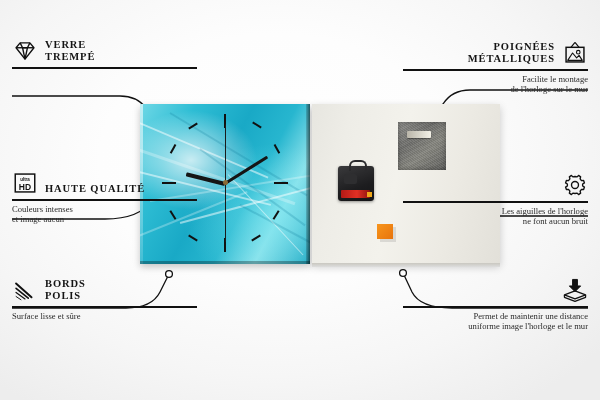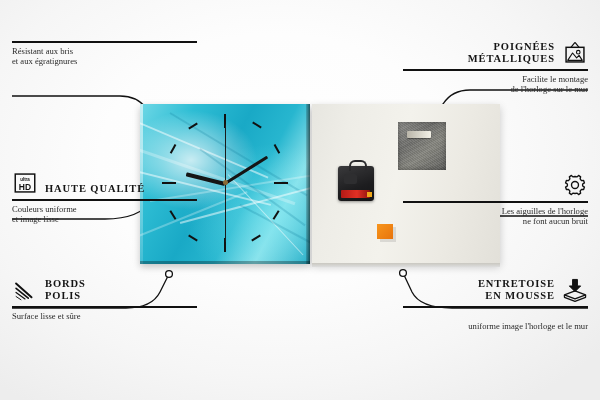--- a/index.html
+++ b/index.html
@@ -167,42 +167,55 @@
         <div id="mech-dial"></div>
         <div id="battery"></div>
         <div id="battery-plus"></div>
       </div>
       <div id="foam-spacer"></div>
       <div class="edge-b"></div>
     </div>
   </div>
 
   <div class="callout left" id="co-0" style="left:12px;top:38px;">
-    <div class="rule"></div>
-    <div class="desc">
-      <span>Résistant aux bris</span><br><span>et aux égratignures</span>
-    </div>
+    <div class="row">
+      <svg class="icon" viewBox="0 0 32 32">
+        <g fill="none" stroke="#111" stroke-width="1.7" stroke-linejoin="round">
+          <path d="M5 12 L10 6 L22 6 L27 12 L16 26 Z"></path>
+          <path d="M5 12 L27 12"></path>
+          <path d="M10 6 L13 12 L16 26"></path>
+          <path d="M22 6 L19 12 L16 26"></path>
+          <path d="M13 12 L19 12"></path>
+        </g>
+      </svg>
+      <div>
+        <div class="title">
+          <span>VERRE</span><br><span>TREMPÉ</span>
+        </div>
+      </div>
+    </div>
+    <div class="rule"></div>
   </div>
 
   <div class="callout left" id="co-1" style="left:12px;top:170px;">
     <div class="row">
       <svg class="icon" viewBox="0 0 32 32">
         <rect x="4" y="5" width="24" height="22" fill="none" stroke="#111" stroke-width="1.8"></rect>
         <text x="16" y="14" font-family="Liberation Sans, sans-serif" font-size="5.5" font-weight="bold" fill="#111" text-anchor="middle">ultra</text>
         <text x="16" y="24" font-family="Liberation Sans, sans-serif" font-size="10.5" font-weight="bold" fill="#111" text-anchor="middle">HD</text>
       </svg>
       <div>
         <div class="title">
           <br><span>HAUTE QUALITÉ</span>
         </div>
       </div>
     </div>
     <div class="rule"></div>
     <div class="desc">
-      <span>Couleurs uniforme</span><br><span>et image lisse</span>
+      <span>Couleurs intenses</span><br><span>et image aucun</span>
     </div>
   </div>
 
   <div class="callout right" id="co-3" style="left:403px;top:40px;">
     <div class="row">
       <div>
         <div class="title">
           <span>POIGNÉES</span><br><span>MÉTALLIQUES</span>
         </div>
       </div>
@@ -249,30 +262,25 @@
       </svg>
     </div>
     <div class="rule"></div>
     <div class="desc">
       <span>Les aiguilles de l'horloge</span><br><span>ne font aucun bruit</span>
     </div>
   </div>
 
   <div class="callout right" id="co-5" style="left:403px;top:277px;">
     <div class="row">
-      <div>
-        <div class="title">
-          <span>ENTRETOISE</span><br><span>EN MOUSSE</span>
-        </div>
-      </div>
       <svg class="icon" viewBox="0 0 32 32">
         <path d="M13 3 L19 3 L19 11 L23 11 L16 18 L9 11 L13 11 Z" fill="#111" stroke="#111" stroke-width="1.2" stroke-linejoin="round"></path>
         <path d="M16 17 L29 22 L16 27 L3 22 Z" fill="none" stroke="#111" stroke-width="1.6" stroke-linejoin="round"></path>
         <path d="M3 22 L3 25 L16 30 L29 25 L29 22" fill="none" stroke="#111" stroke-width="1.6" stroke-linejoin="round"></path>
       </svg>
     </div>
     <div class="rule"></div>
     <div class="desc">
-      <br><span>uniforme image l'horloge et le mur</span>
+      <span>Permet de maintenir une distance</span><br><span>uniforme image l'horloge et le mur</span>
     </div>
   </div>
 
 </div>
 
 </body></html>

